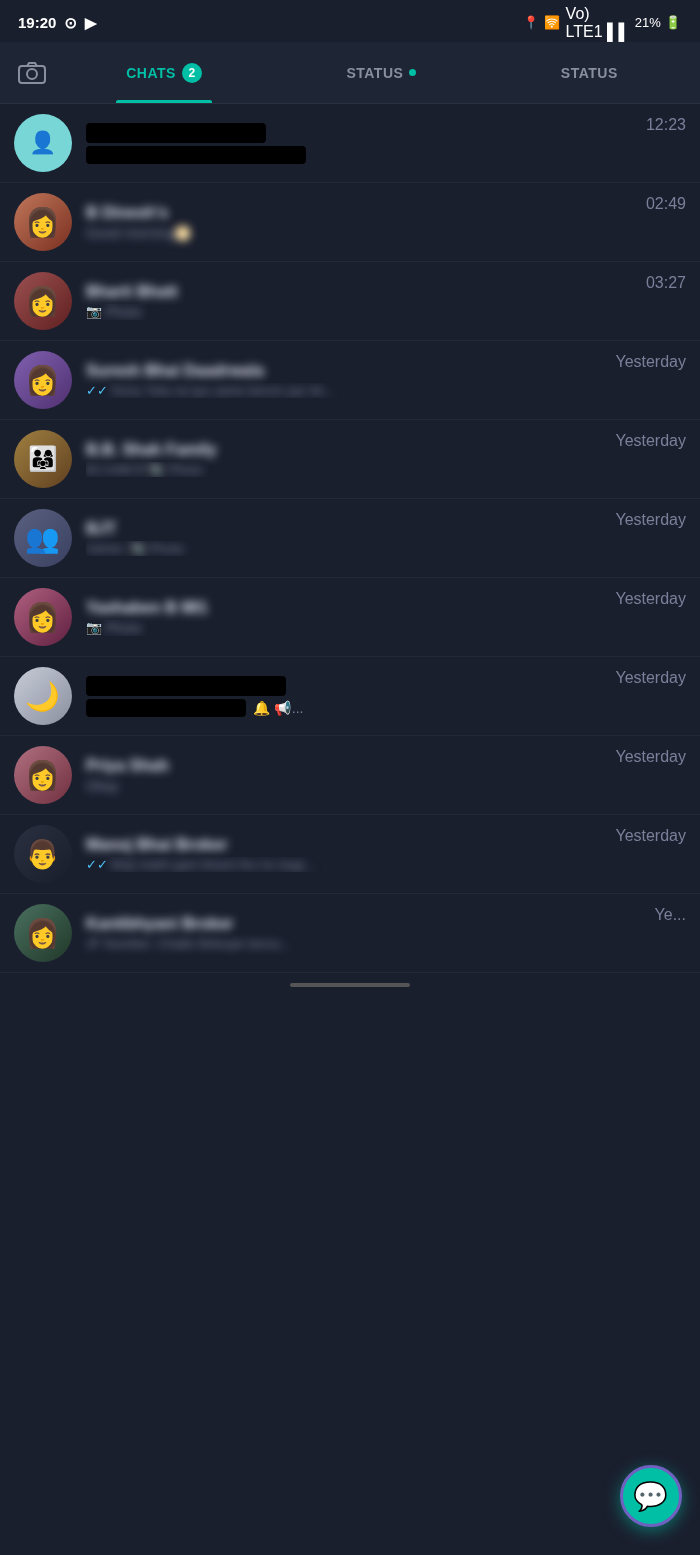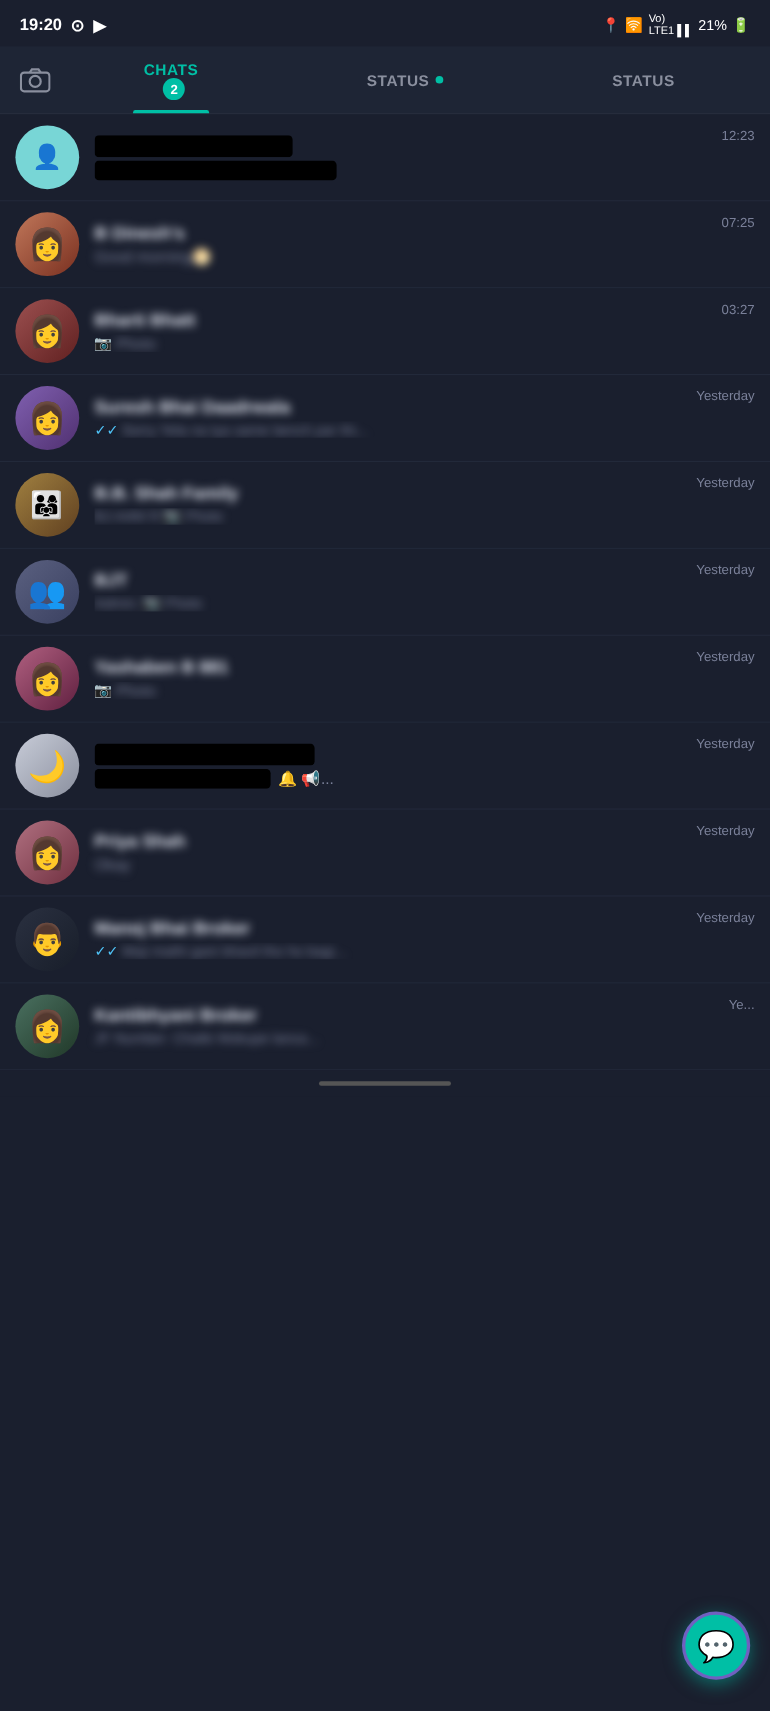--- a/index.html
+++ b/index.html
@@ -104,21 +104,21 @@
       color: #fff;
       border-radius: 50%;
       width: 20px;
       height: 20px;
       font-size: 12px;
       font-weight: 700;
       margin-left: 6px;
     }
     .tab-chats {
       display: flex;
-      flex-direction: column;
+      flex-direction: row;
       align-items: center;
     }
     .status-dot {
       display: inline-block;
       width: 7px;
       height: 7px;
       background: #00bfa5;
       border-radius: 50%;
       margin-left: 6px;
     }
@@ -164,21 +164,21 @@
       font-size: 14px;
       color: #7a8099;
       white-space: nowrap;
       overflow: hidden;
       text-overflow: ellipsis;
       display: flex;
       align-items: center;
       gap: 3px;
     }
     .chat-time {
-      font-size: 12px;
+      font-size: 16px;
       color: #7a8099;
       flex-shrink: 0;
       margin-left: 8px;
       align-self: flex-start;
       padding-top: 2px;
     }
     .blurred-block {
       display: inline-block;
       background: #000;
       border-radius: 4px;
@@ -259,21 +259,21 @@
 
 <div class="status-bar">
   <div class="status-bar-left">
     <span>19:20</span>
     <span style="font-size:15px;">⊙</span>
     <span style="font-size:15px;">▶</span>
   </div>
   <div class="status-bar-right">
     <span style="font-size:13px;">📍</span>
     <span style="font-size:13px;">🛜</span>
-    <span style="font-size:10px;">Vo)<br>LTE1 ▌▌</span>
+    <span style="font-size:16px;">Vo)<br>LTE1 ▌▌</span>
     <span style="font-size:13px;">21%</span>
     <span style="font-size:13px;">🔋</span>
   </div>
 </div>
 
 <div class="tab-bar">
   <div class="camera-btn">
     <svg class="camera-icon-svg" viewBox="0 0 28 24">
       <rect x="1" y="5" width="26" height="17" rx="3" stroke="#8a8f9e" stroke-width="2" fill="none"></rect>
       <circle cx="14" cy="13" r="5" stroke="#8a8f9e" stroke-width="2" fill="none"></circle>
@@ -317,21 +317,21 @@
   </div>
 
   <div class="chat-item">
     <div class="avatar" style="background:linear-gradient(135deg,#c0775a,#7a3020);">
       <span style="font-size:28px;">👩</span>
     </div>
     <div class="chat-info">
       <div class="chat-name blur-text">B Dinesh's</div>
       <div class="chat-preview blur-text">Good morning🌕</div>
     </div>
-    <div class="chat-time">07:25</div>
+    <div class="chat-time">02:49</div>
   </div>
 
   <div class="chat-item">
     <div class="avatar" style="background:linear-gradient(135deg,#9c5050,#602020);">
       <span style="font-size:28px;">👩</span>
     </div>
     <div class="chat-info">
       <div class="chat-name blur-text">Bharti Bhatt</div>
       <div class="chat-preview">
         <span class="photo-icon">📷</span> 

